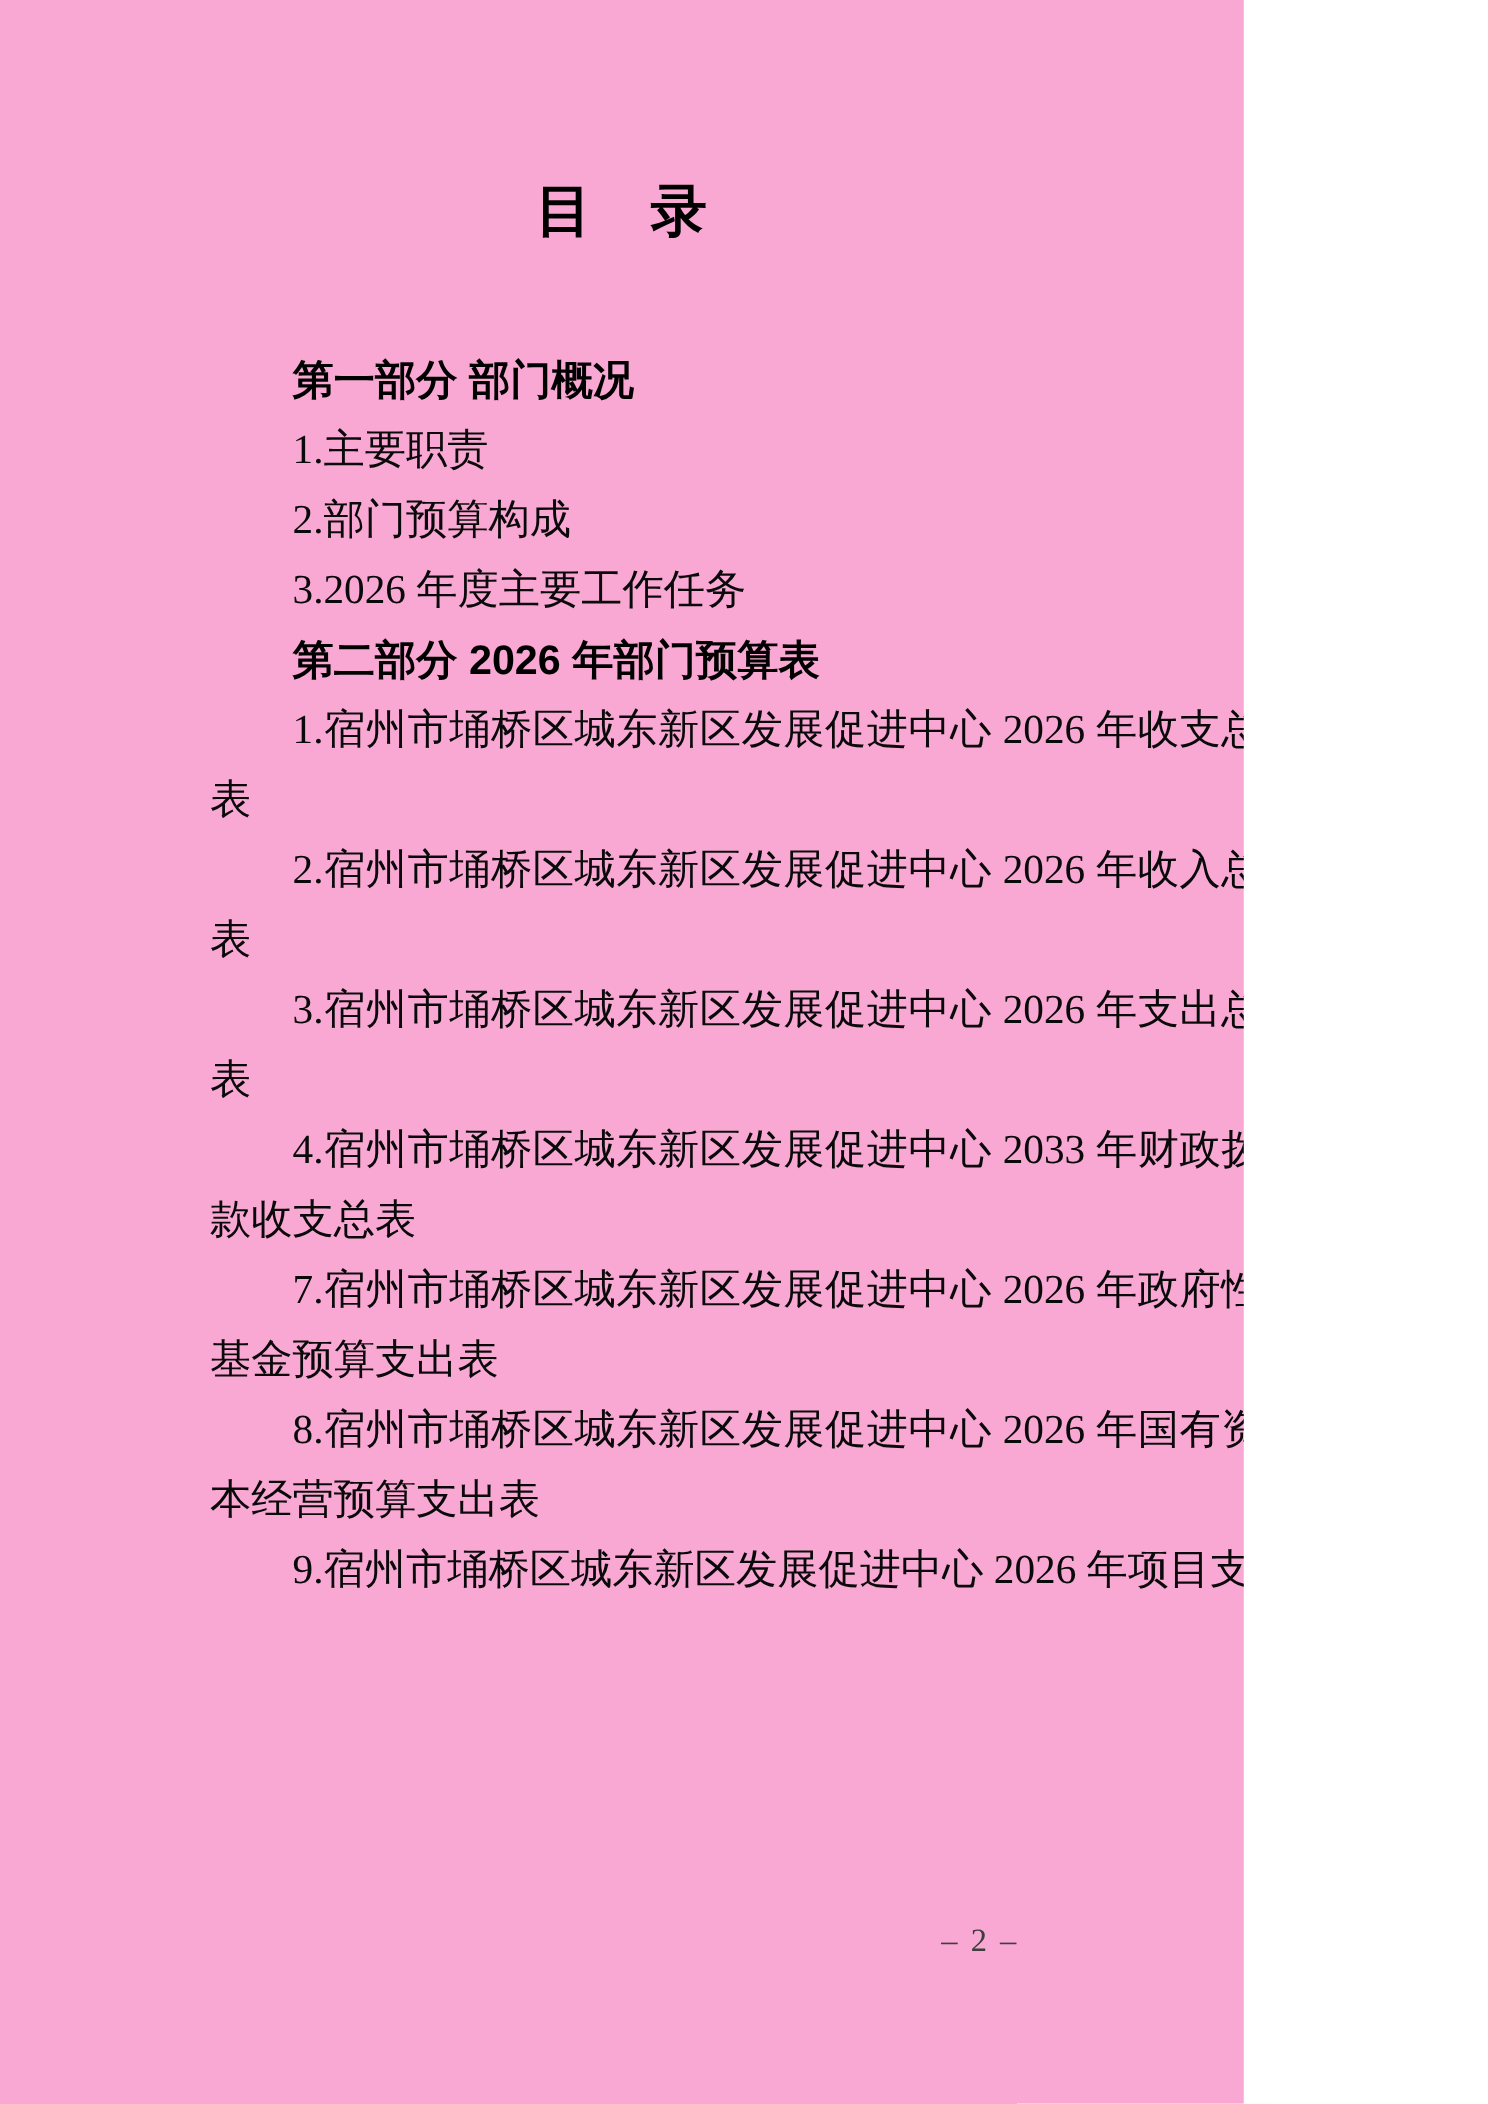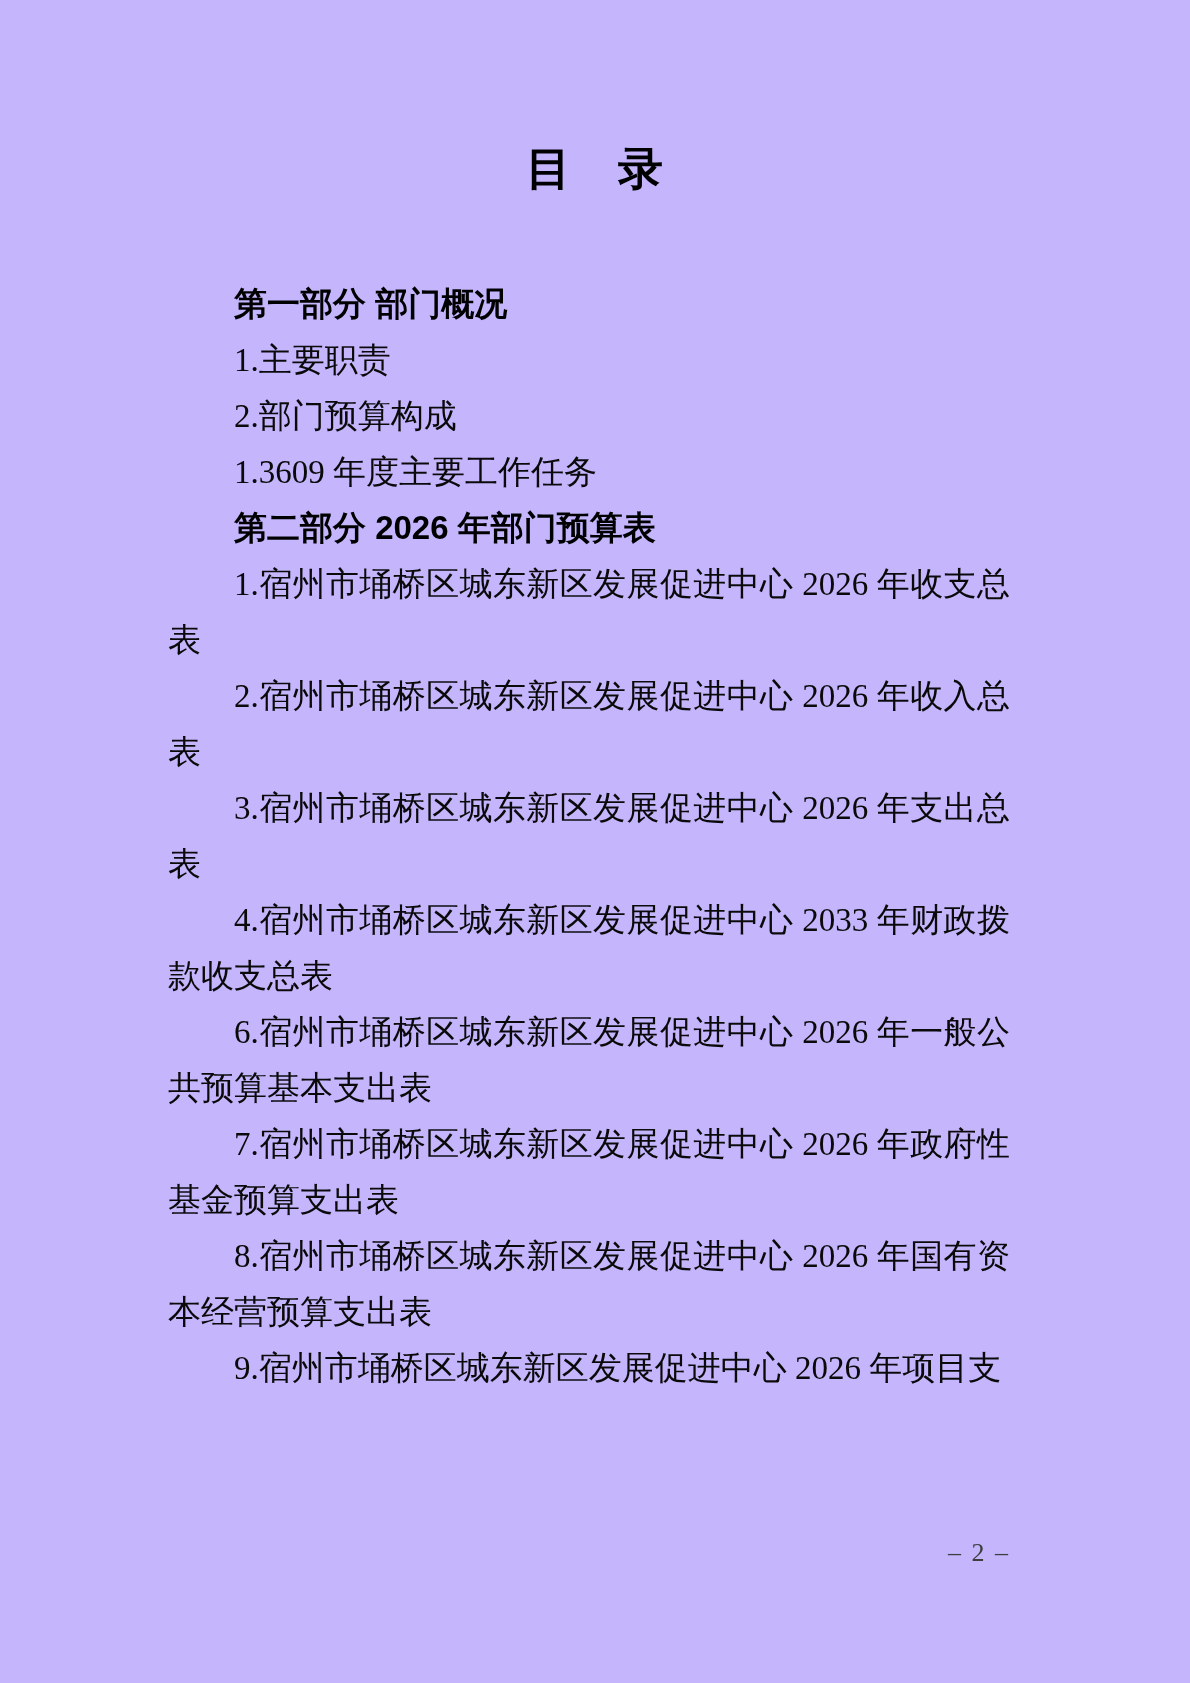--- a/index.html
+++ b/index.html
@@ -2,23 +2,23 @@
 <html><head>
 <meta charset="utf-8">
 <style>
   html, body {
     margin: 0;
     padding: 0;
     background: #ffffff;
   }
   .page {
     position: relative;
-    width: 1190px;
+    width: 995px;
     height: 1683px;
-    background: #c4b5fd;
+    background: #f9a8d4;
     overflow: hidden;
     font-family: "Liberation Serif", serif;
     color: #000000;
   }
   .doc-title {
     margin: 0;
     padding-top: 140px;
     font-size: 45px;
     line-height: 58px;
     font-weight: 700;
@@ -69,29 +69,28 @@
 <div class="page">
 
   <h1 class="doc-title">目　录</h1>
 
   <div class="toc">
 
     <p class="toc-heading">第一部分 部门概况</p>
 
     <p class="toc-item">1.主要职责</p>
     <p class="toc-item">2.部门预算构成</p>
-    <p class="toc-item">1.3609 年度主要工作任务</p>
+    <p class="toc-item">3.2026 年度主要工作任务</p>
 
     <p class="toc-heading">第二部分 2026 年部门预算表</p>
 
     <p class="toc-item">1.宿州市埇桥区城东新区发展促进中心 2026 年收支总表</p>
     <p class="toc-item">2.宿州市埇桥区城东新区发展促进中心 2026 年收入总表</p>
     <p class="toc-item">3.宿州市埇桥区城东新区发展促进中心 2026 年支出总表</p>
     <p class="toc-item">4.宿州市埇桥区城东新区发展促进中心 2033 年财政拨款收支总表</p>
-    <p class="toc-item">6.宿州市埇桥区城东新区发展促进中心 2026 年一般公共预算基本支出表</p>
     <p class="toc-item">7.宿州市埇桥区城东新区发展促进中心 2026 年政府性基金预算支出表</p>
     <p class="toc-item">8.宿州市埇桥区城东新区发展促进中心 2026 年国有资本经营预算支出表</p>
     <p class="toc-item">9.宿州市埇桥区城东新区发展促进中心 2026 年项目支</p>
 
   </div>
 
   <div class="page-footer">– 2 –</div>
 
 </div>
 

